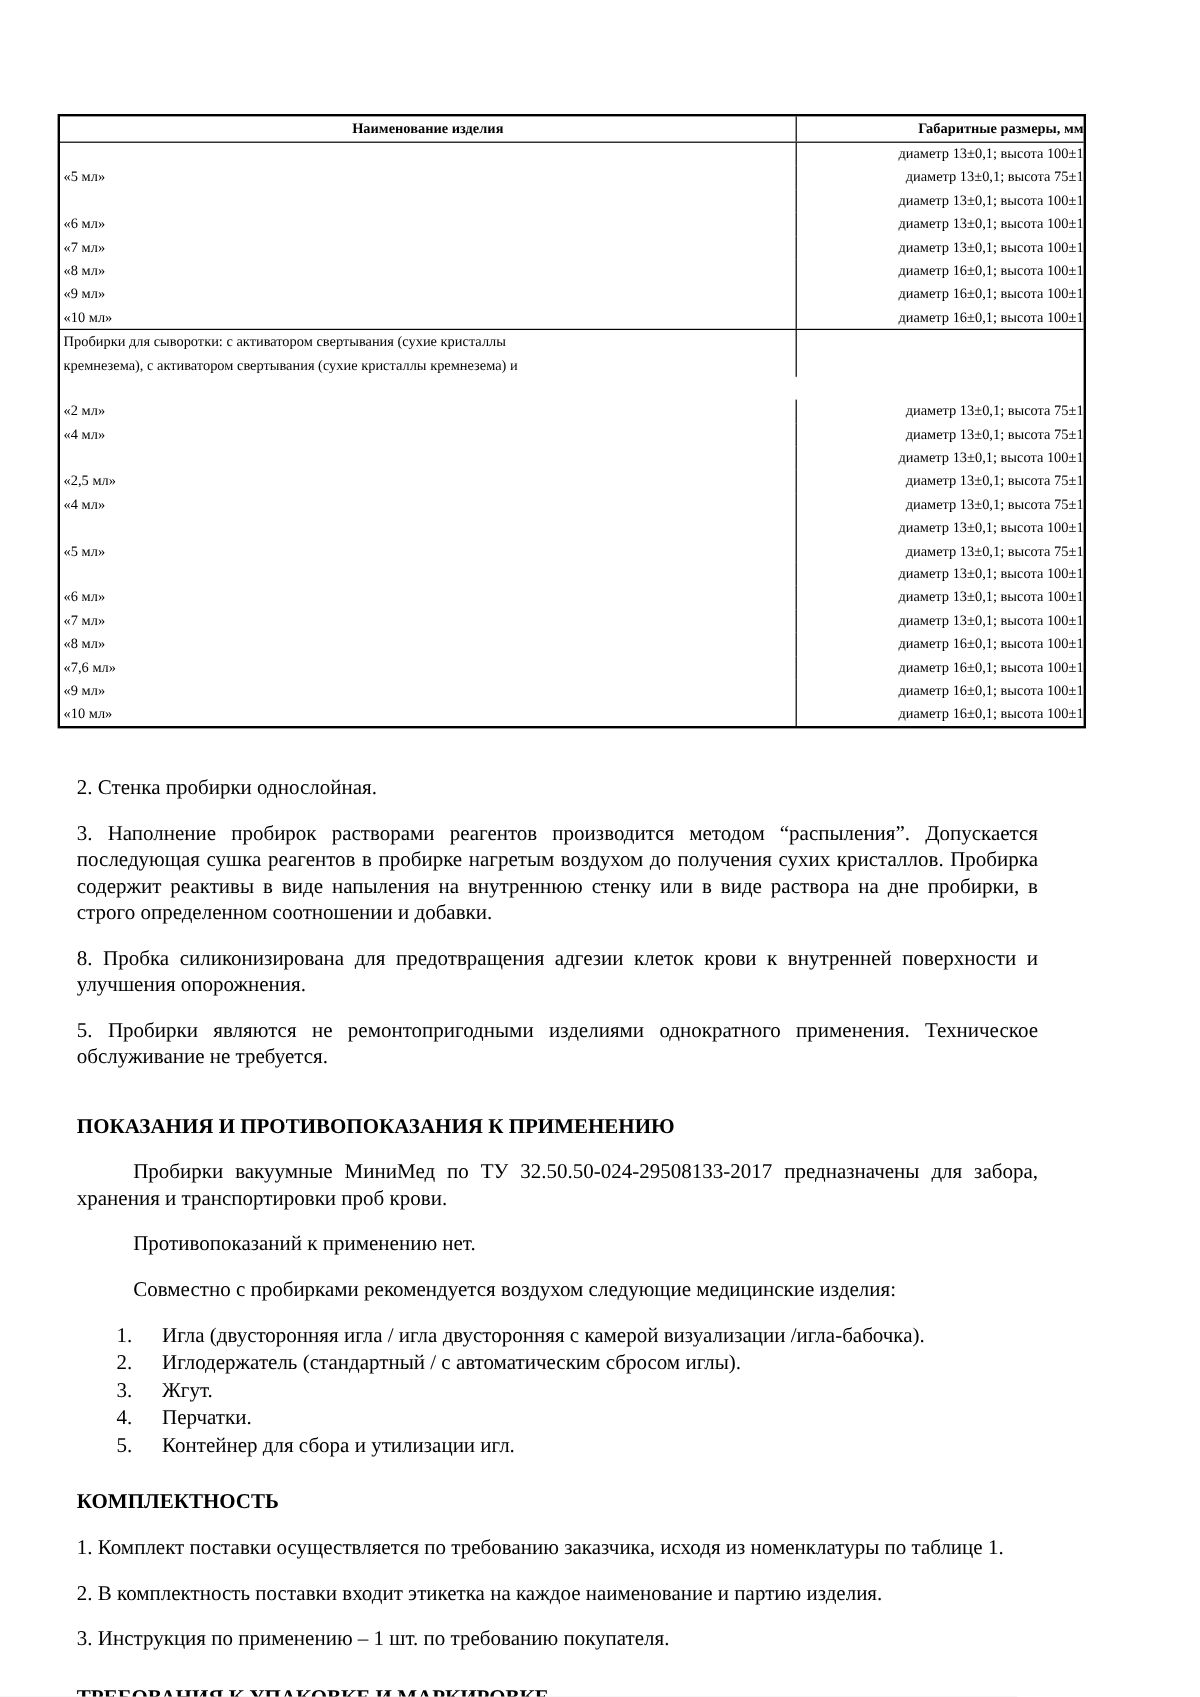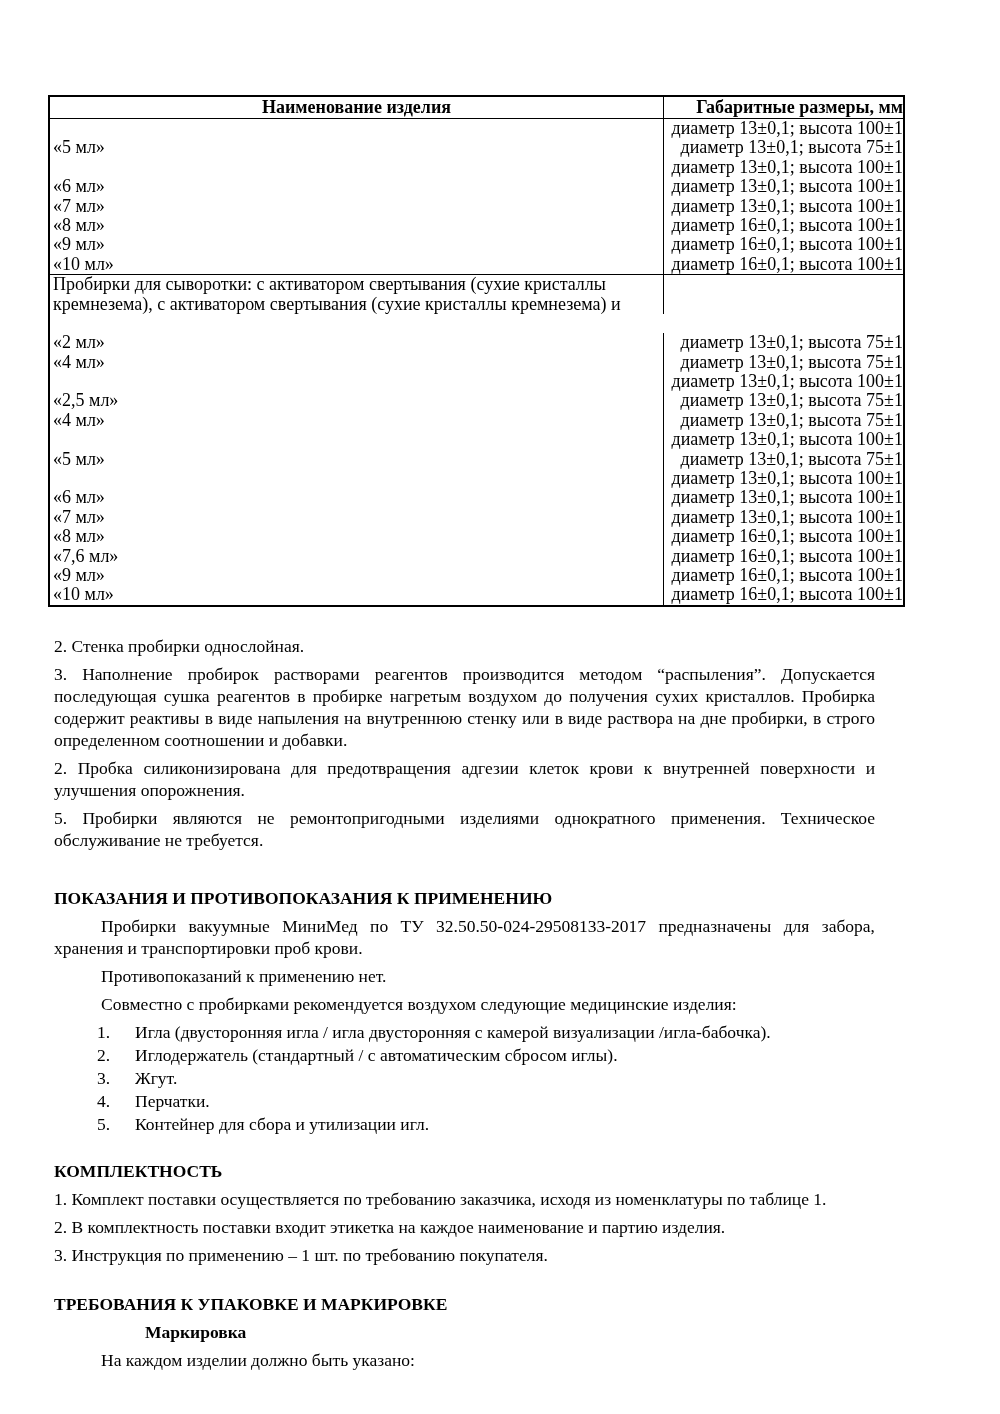--- a/index.html
+++ b/index.html
@@ -11,39 +11,39 @@
     color:#000;
     font-family:"Liberation Serif","DejaVu Serif",serif;
     overflow:hidden;
   }
 
   
   .tbl{
     position:absolute;left:48px;top:95px;width:857px;
     border:2px solid #000;
     box-sizing:border-box;
-    font-size:18px;
+    font-size:12px;
   }
   .t-line{display:flex;height:19.4px;line-height:19.4px;white-space:nowrap;}
   .t-line .lc{
     flex:0 0 610px;padding-left:3px;
     border-right:1.5px solid #000;
     overflow:hidden;
   }
   .t-line .rc{flex:1;text-align:right;overflow:hidden;}
   .t-head{height:21px;line-height:21px;font-weight:bold;border-bottom:1.5px solid #000;}
   .t-head .lc{text-align:center;padding-left:0;flex:0 0 613px;}
   .sect2-start{border-top:1.5px solid #000;}
 
   
   .content{
     position:absolute;left:48px;top:629px;width:833px;
     font-size:17.5px;line-height:22px;
   }
-  .content p{margin:6px;text-align:justify;font-family:Liberation Serif, serif;}
+  .content p{margin:16px;text-align:justify;font-family:Liberation Serif, serif;}
   .indent{text-indent:47px;}
   .heading{text-align:center;font-weight:bold;text-indent:0;}
   .h-indications{margin-top:36px !important;margin-bottom:6px !important;}
   .h-completeness{margin-top:24px !important;}
   .h-packaging{margin-top:27px !important;}
   .med-list{margin:0;}
   .med-list .li{display:flex;line-height:23px;margin-left:49px;text-align:left;}
   .med-list .li .num{flex:0 0 38px;}
   .subheading{font-weight:bold;margin-left:97px !important;text-align:center;}
 </style>
@@ -189,21 +189,21 @@
           <div class="lc">«10 мл»</div>
           <div class="rc">диаметр 16±0,1; высота 100±1</div>
         </div>
       </div>
   </div>
 
   <div class="content">
 
     <p>2. Стенка пробирки однослойная.</p>
     <p>3. Наполнение пробирок растворами реагентов производится методом “распыления”. Допускается последующая сушка реагентов в пробирке нагретым воздухом до получения сухих кристаллов. Пробирка содержит реактивы в виде напыления на внутреннюю стенку или в виде раствора на дне пробирки, в строго определенном соотношении и добавки.</p>
-    <p>2. Пробка силиконизирована для предотвращения адгезии клеток крови к внутренней поверхности и улучшения опорожнения.</p>
+    <p>8. Пробка силиконизирована для предотвращения адгезии клеток крови к внутренней поверхности и улучшения опорожнения.</p>
     <p>5. Пробирки являются не ремонтопригодными изделиями однократного применения. Техническое обслуживание не требуется.</p>
 
     <p class="heading h-indications">ПОКАЗАНИЯ И ПРОТИВОПОКАЗАНИЯ К ПРИМЕНЕНИЮ</p>
     <p class="indent">Пробирки вакуумные МиниМед по ТУ 32.50.50-024-29508133-2017 предназначены для забора, хранения и транспортировки проб крови.</p>
     <p class="indent">Противопоказаний к применению нет.</p>
     <p class="indent">Совместно с пробирками рекомендуется воздухом следующие медицинские изделия:</p>
 
     <div class="med-list">
 
         <div class="li">

